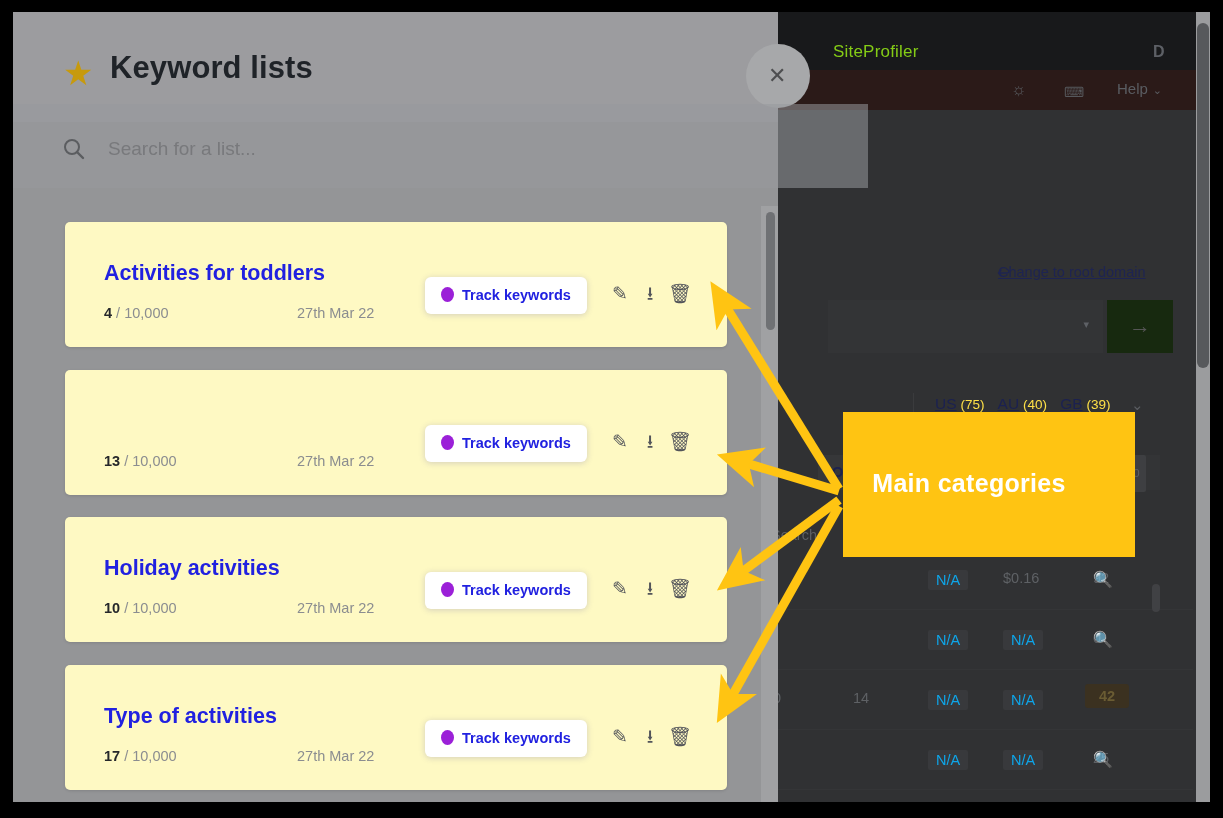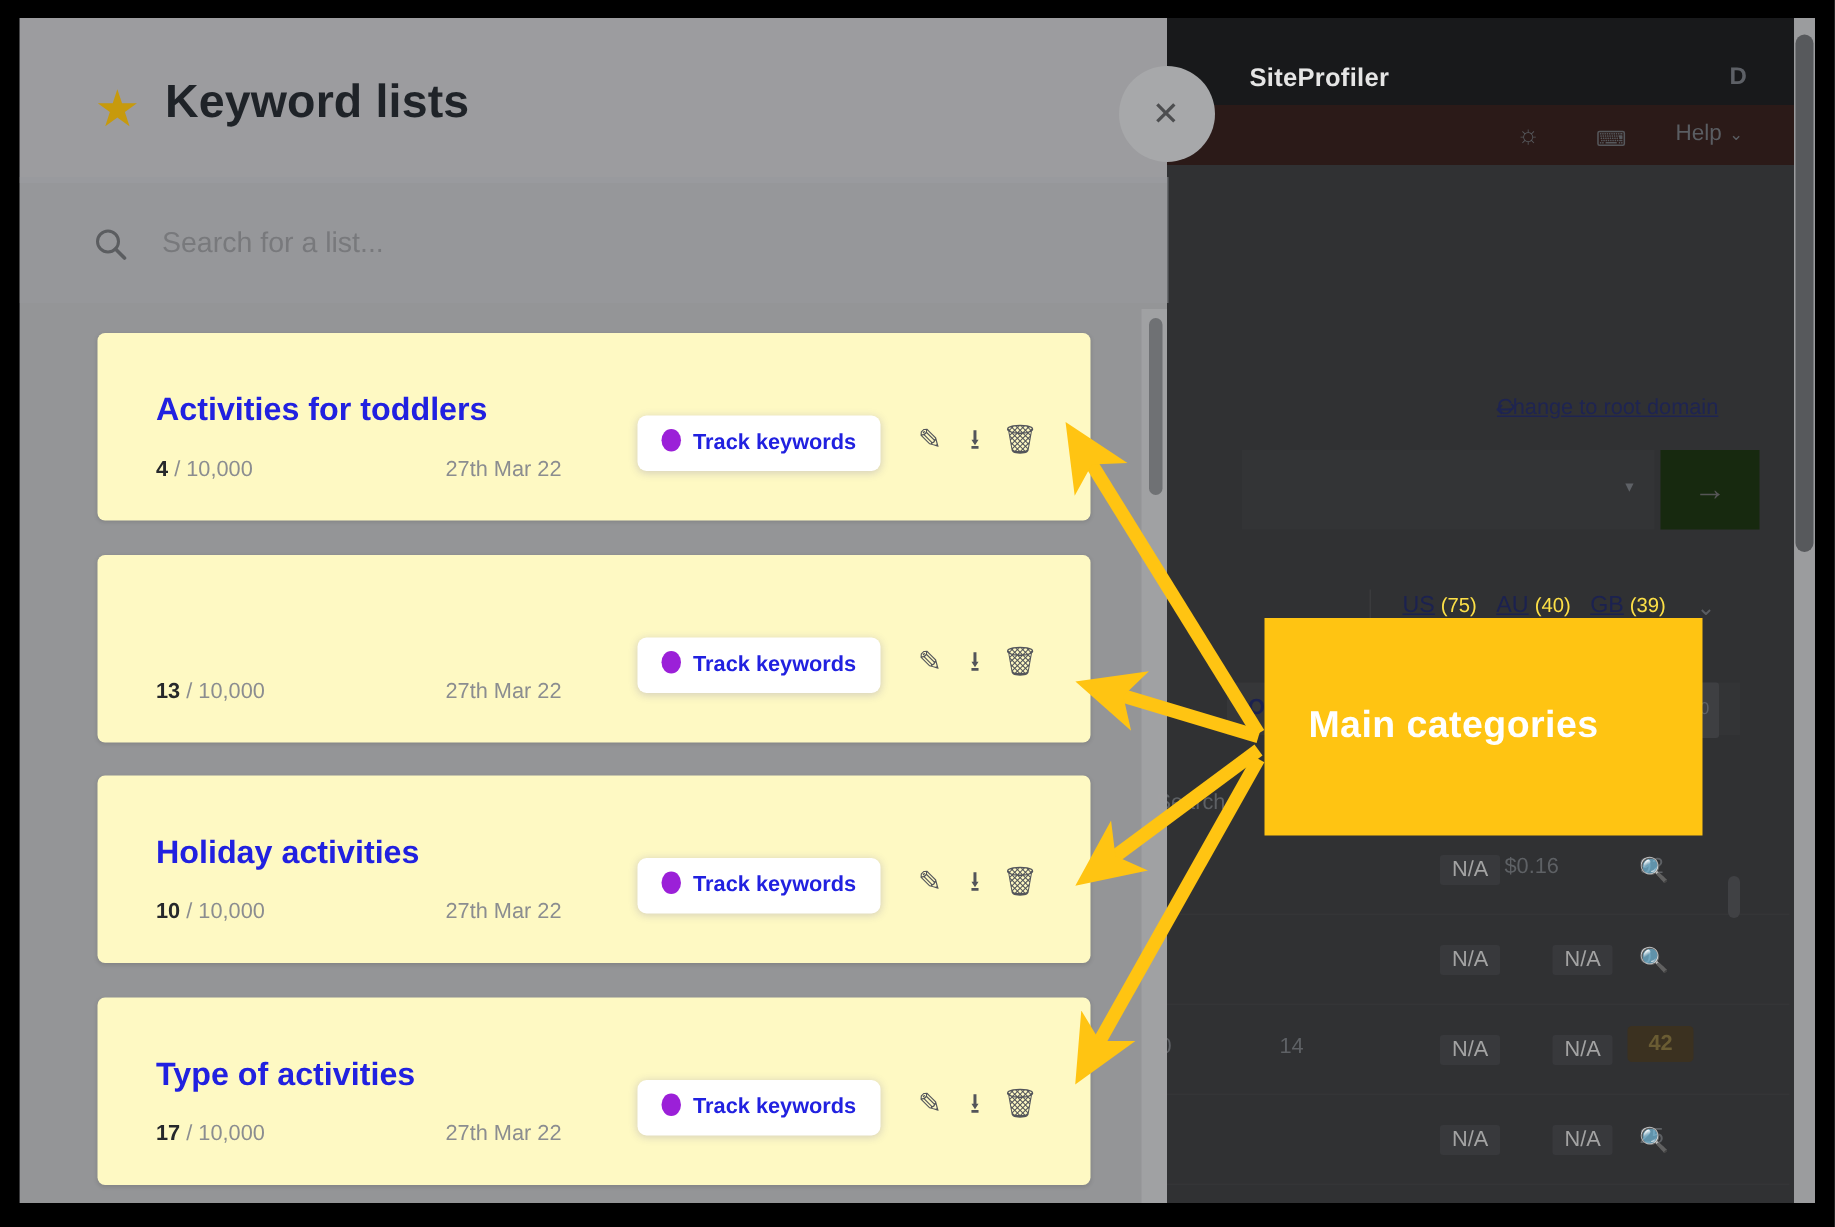--- a/index.html
+++ b/index.html
@@ -25,21 +25,21 @@
     left: 0; top: 0;
     width: 1183px; height: 790px;
     background: #303133;
   }
   #app-topbar {
     position: absolute; left: 0; top: 0; width: 1183px; height: 58px;
     background: #18191b;
   }
   #app-topbar .brand {
     position: absolute; left: 820px; top: 30px;
-    font-size: 17px; font-weight: bold; color: #e5e5e5;
+    font-size: 17px; font-weight: normal; color: #84cc16;
     letter-spacing: .2px;
   }
   #app-topbar .avatar {
     position: absolute; left: 1140px; top: 31px;
     font-size: 16px; font-weight: bold; color: #5d6066;
   }
 
   #app-navbar {
     position: absolute; left: 0; top: 58px; width: 1183px; height: 40px;
     background: #2b1a18;
@@ -113,21 +113,21 @@
   .kw-row {
     position: relative; height: 60px; border-bottom: 1px solid #343537;
   }
   .kw-row .cell { position: absolute; top: 20px; font-size: 14.5px; color: #5e6165; }
   .kw-row .c0 { left: 0px; }
   .kw-row .c1 { left: 80px; }
   .kw-row .c2 { left: 155px; }
   .kw-row .c3 { left: 230px; }
   .kw-row .c4 { left: 320px; }
   .kw-row .na {
-    background: #38393c; padding: 2px 8px; border-radius: 2px; color: #a3a3a3; margin-left: 32px;
+    background: #38393c; padding: 2px 8px; border-radius: 2px; color: #0ea5e9;
   }
   .kw-row .magnifier { color: #6a6d72; font-size: 16px; }
   .kw-row .hot {
     background: #3b3120; color: #6a5c33; font-weight: bold;
     padding: 4px 14px; border-radius: 3px;
   }
 
   .vscroll-inner {
     position: absolute; left: 1139px; top: 474px;
     width: 8px; height: 28px; border-radius: 4px; background: #404144;
@@ -163,21 +163,21 @@
   #close-button {
     position: absolute; left: 733px; top: 32px; width: 64px; height: 64px;
     border-radius: 32px; background: #a7a8aa; border: none; cursor: pointer;
   }
   #close-button .x {
     position: absolute; left: 22px; top: 18px;
     font-size: 22px; color: #4d4e50; line-height: 28px;
   }
 
   #search-bar {
-    position: absolute; left: 0; top: 106px; width: 766px; height: 84px;
+    position: absolute; left: 0; top: 92px; width: 855px; height: 84px;
     background: rgba(152,153,156,.55);
     padding-left: 19px;
   }
   #search-bar .sicon {
     position: absolute; left: 50px; top: 34px; width: 22px; height: 22px;
   }
   #search-input {
     position: absolute; left: 95px; top: 30px; width: 600px; height: 30px;
     background: transparent; border: none; outline: none;
     font-family: "Liberation Sans", sans-serif;

